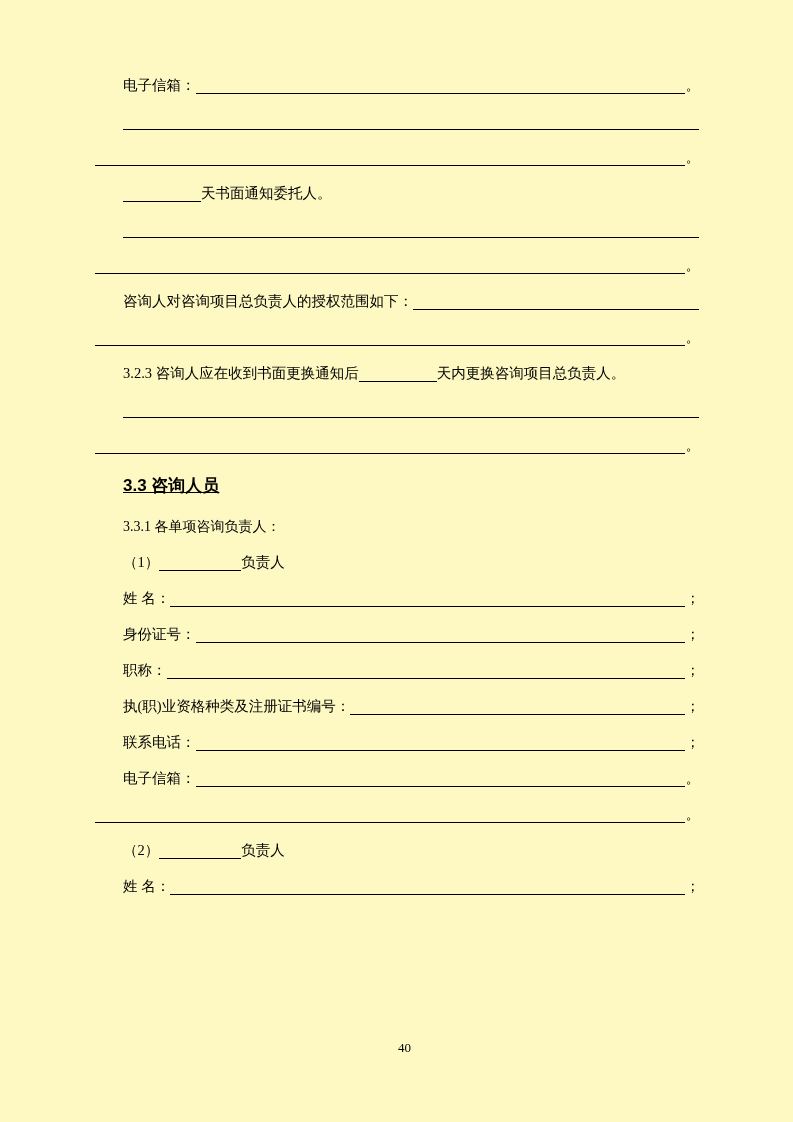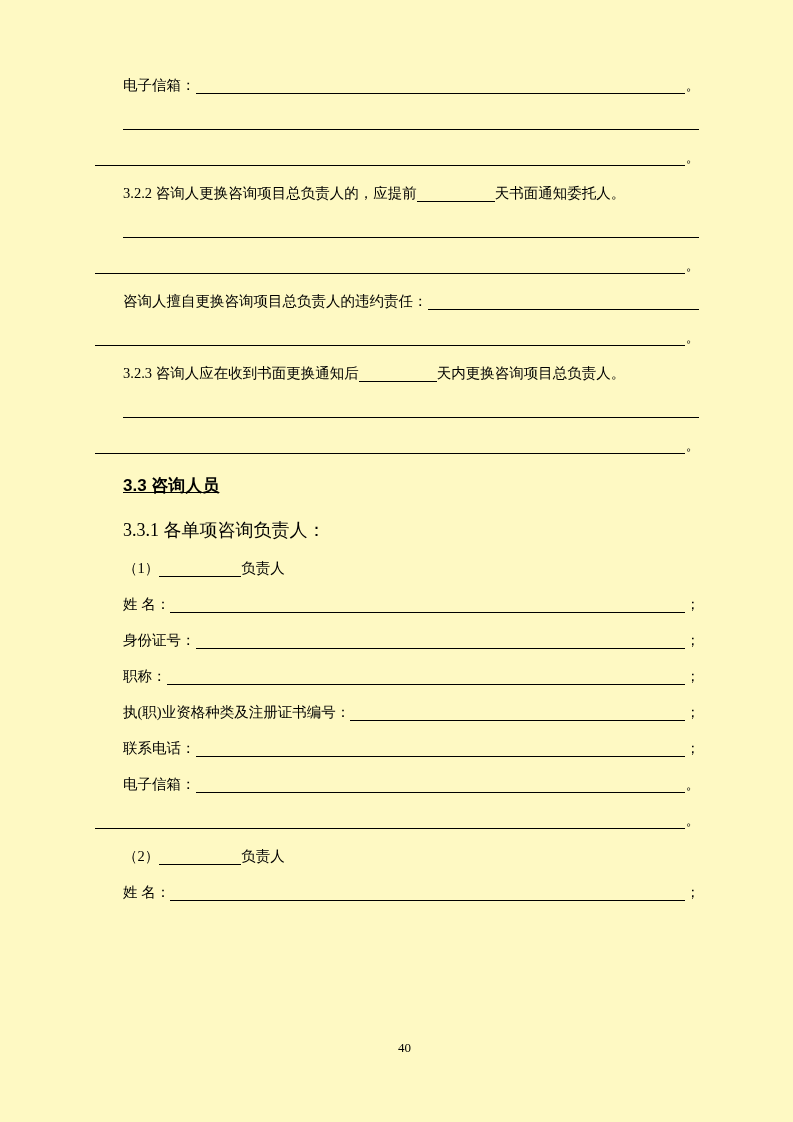--- a/index.html
+++ b/index.html
@@ -71,21 +71,21 @@
   .heading {
     font-family: "Liberation Sans", "DejaVu Sans", sans-serif;
     font-weight: bold;
     font-size: 17px;
     padding-left: 28px;
     margin-bottom: 21px;
     margin-top: 0;
     text-decoration: underline;
   }
   .plain {
-    font-size: 18px;
+    font-size: 14px;
     padding-left: 28px;
     margin-bottom: 19px;
   }
   .pagenum {
     position: absolute;
     left: 16px;
     right: 0;
     top: 1040px;
     text-align: center;
     font-size: 13px;
@@ -108,37 +108,36 @@
       <span class="fill"></span>
       <span class="tail"></span>
     </div>
 
     <div class="line-row noindent">
       <span class="fill"></span>
       <span class="tail">。</span>
     </div>
 
     <div class="line-row indent">
-      <span class="txt">3.2.2 咨询人更换咨询项目总负责人的，应提前</span>
       <span class="fill-short"></span>
       <span class="txt">天书面通知委托人。</span>
     </div>
 
     <div class="line-row indent">
       <span class="fill"></span>
       <span class="tail"></span>
     </div>
 
     <div class="line-row noindent">
       <span class="fill"></span>
       <span class="tail">。</span>
     </div>
 
     <div class="line-row indent">
-      <span class="txt">咨询人擅自更换咨询项目总负责人的违约责任：</span>
+      <span class="txt">咨询人对咨询项目总负责人的授权范围如下：</span>
       <span class="fill"></span>
       <span class="tail"></span>
     </div>
 
     <div class="line-row noindent">
       <span class="fill"></span>
       <span class="tail">。</span>
     </div>
 
     <div class="line-row indent">

